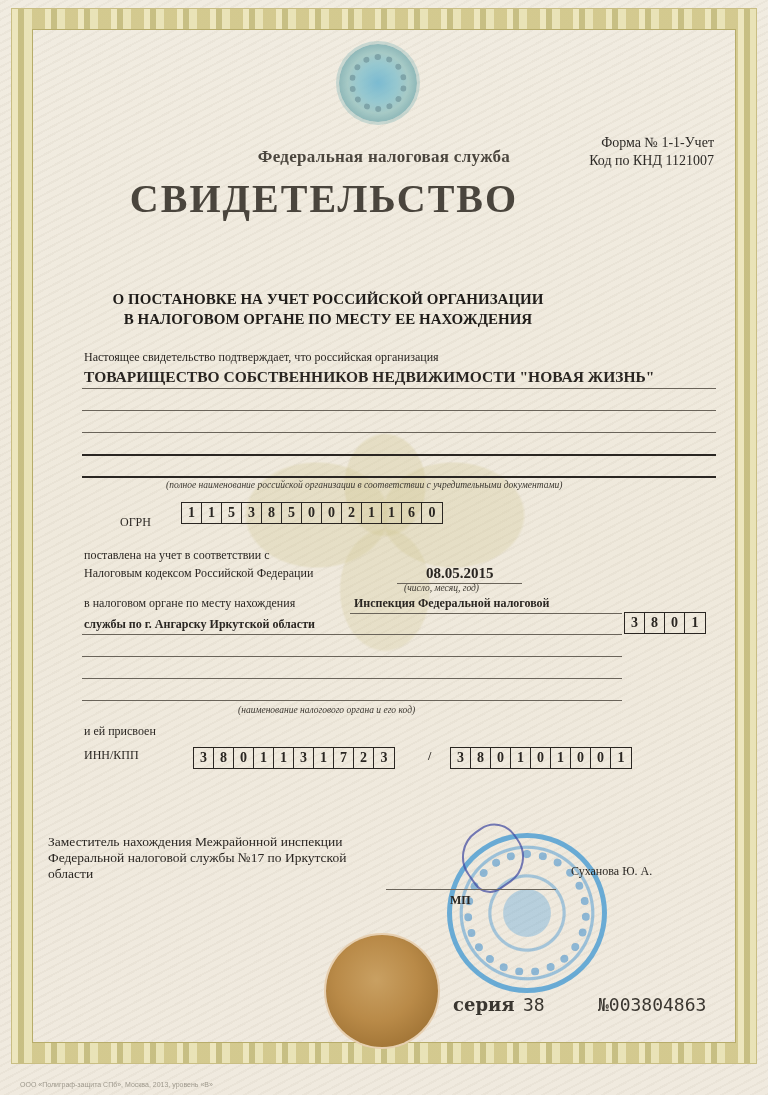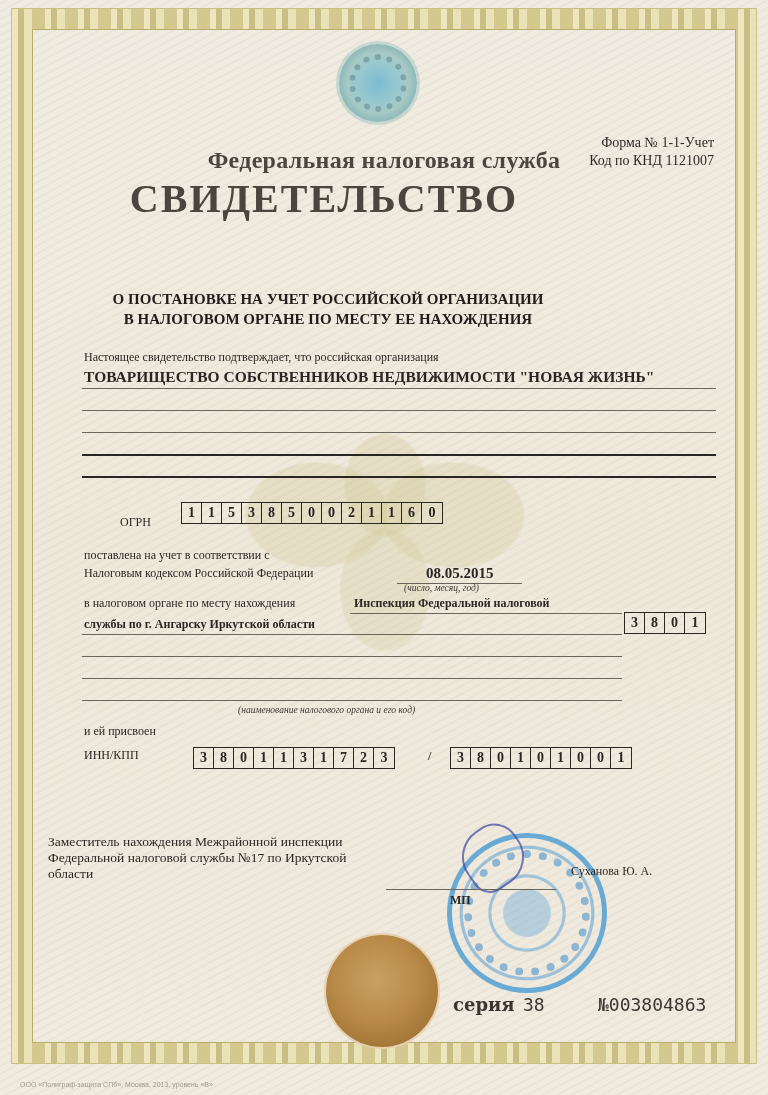--- a/index.html
+++ b/index.html
@@ -39,21 +39,21 @@
       position: absolute; left: 339px; top: 44px; width: 78px; height: 78px; border-radius: 50%;
       background: radial-gradient(circle at 50% 50%, #6fb6d0 0%, #8ec5cf 35%, #9fc7c4 55%, #86b4b6 70%, #b5cfc6 100%);
       box-shadow: 0 0 0 3px rgba(150,190,190,0.5);
       opacity: 0.9;
     }
     .hologram::after {
       content: ""; position: absolute; left: 10px; top: 10px; right: 10px; bottom: 10px; border-radius: 50%;
       border: 6px dotted rgba(90,130,140,0.6);
     }
     .form-no { position: absolute; right: 54px; top: 110px; text-align: right; font-size: 14px; line-height: 18px; color: #2d2a26; margin-top: 24px; }
-    .service { position: absolute; left: 0; width: 768px; top: 147px; text-align: center; font-size: 24px; font-weight: bold; color: #4b463e; letter-spacing: 0.3px; }
+    .service { position: absolute; left: 0; width: 768px; top: 147px; text-align: center; font-size: 17px; font-weight: bold; color: #4b463e; letter-spacing: 0.3px; }
     .title { position: absolute; left: 0; width: 648px; top: 175px; text-align: center; font-size: 40px; font-weight: bold; color: #4a453d; letter-spacing: 2px; }
     .subtitle { position: absolute; left: 0; width: 656px; top: 289px; text-align: center; font-size: 15px; font-weight: bold; line-height: 20px; color: #1f1c19; }
 
     .eagle {
       position: absolute; left: 230px; top: 380px; width: 310px; height: 300px;
       background:
         radial-gradient(ellipse at 50% 35%, rgba(210,200,150,0.35) 0 18%, transparent 19%),
         radial-gradient(ellipse at 28% 45%, rgba(205,195,140,0.28) 0 22%, transparent 23%),
         radial-gradient(ellipse at 72% 45%, rgba(205,195,140,0.28) 0 22%, transparent 23%),
         radial-gradient(ellipse at 50% 70%, rgba(205,195,140,0.25) 0 20%, transparent 21%);
@@ -118,20 +118,21 @@
     <div>В НАЛОГОВОМ ОРГАНЕ  ПО МЕСТУ ЕЕ НАХОЖДЕНИЯ</div>
   </div>
 
   <div class="txt" style="left:84px; top:350px;">Настоящее свидетельство подтверждает, что российская организация</div>
   <div class="txt bold" style="left:84px; top:368px; font-size:15.5px;">ТОВАРИЩЕСТВО СОБСТВЕННИКОВ НЕДВИЖИМОСТИ "НОВАЯ ЖИЗНЬ"</div>
   <div class="rule" style="left:82px; width:634px; top:388px;"></div>
   <div class="rule" style="left:82px; width:634px; top:410px;"></div>
   <div class="rule" style="left:82px; width:634px; top:432px;"></div>
   <div class="rule dark" style="left:82px; width:634px; top:454px;"></div>
   <div class="rule dark" style="left:82px; width:634px; top:476px;"></div>
+  <div class="caption" style="left:166px; top:480px;">(полное наименование российской организации в соответствии с учредительными документами)</div>
 
   <div class="txt" style="left:120px; top:503px;margin-top:12px;">ОГРН</div>
   <div class="cells" style="left:181px; top:502px;">
     <div class="cell">1</div>
     <div class="cell">1</div>
     <div class="cell">5</div>
     <div class="cell">3</div>
     <div class="cell">8</div>
     <div class="cell">5</div>
     <div class="cell">0</div>

